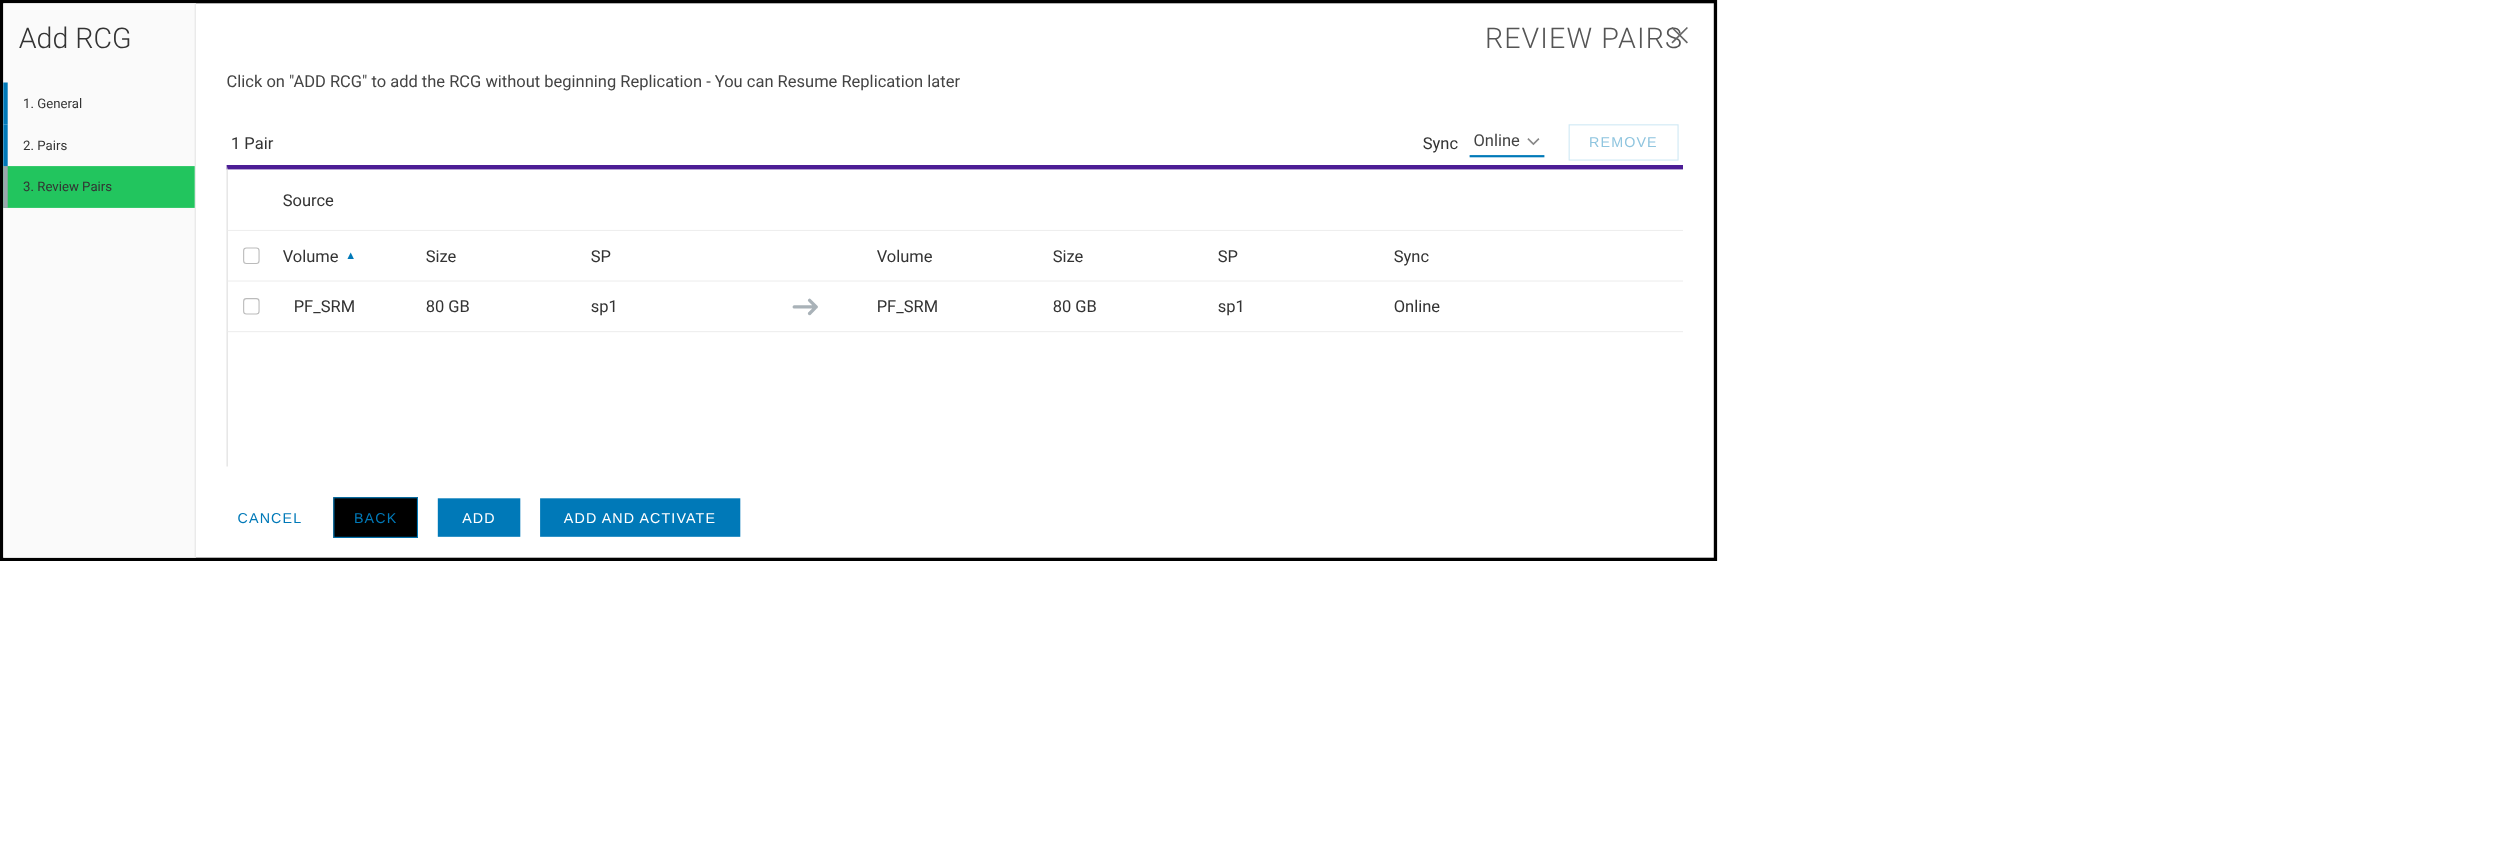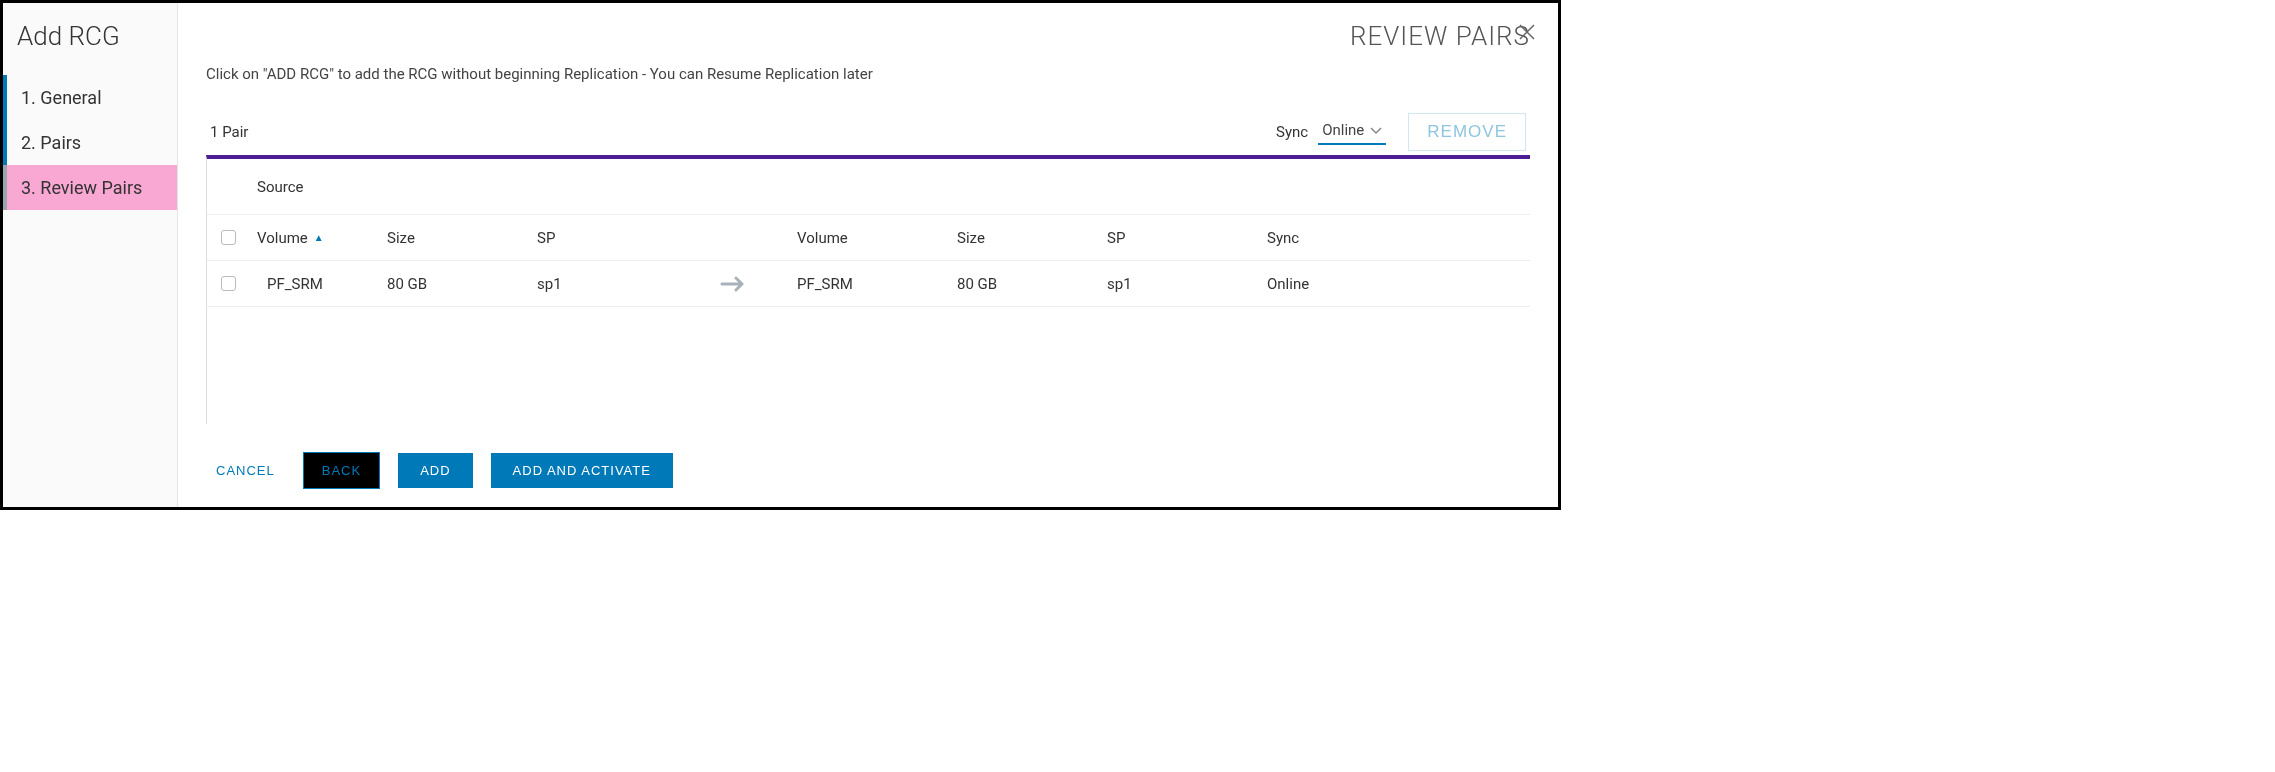--- a/index.html
+++ b/index.html
@@ -20,27 +20,27 @@
       padding-top: 18px;
     }
     .sidebar-title {
       font-size: 26px;
       font-weight: 300;
       color: #333;
       padding: 0 14px 24px 14px;
     }
     .step {
       padding: 12px 14px;
-      font-size: 18px;
+      font-size: 12px;
       color: #333;
       border-left: 4px solid transparent;
       cursor: default;
     }
     .step.done { border-left-color: #0079b8; }
-    .step.active { border-left-color: #9aa6ad; background: #f9a8d4; }
+    .step.active { border-left-color: #9aa6ad; background: #22c55e; }
     .main {
       flex: 1;
       display: flex;
       flex-direction: column;
       padding: 18px 28px 18px 28px;
       position: relative;
     }
     .close-icon {
       position: absolute;
       right: 22px;
@@ -75,21 +75,21 @@
       border-bottom: 2px solid #0079b8;
       padding: 2px 4px 4px 4px;
       color: #444;
       cursor: pointer;
     }
     .remove-btn {
       border: 1px solid #cfe8f4;
       color: #8fc5df;
       background: #fff;
       padding: 8px 18px;
-      font-size: 17px;
+      font-size: 13px;
       letter-spacing: 1px;
       cursor: default;
     }
     .table-wrap {
       border-top: 4px solid #4c1d95;
       border-left: 1px solid #ddd;
       flex: 1;
       display: flex;
       flex-direction: column;
     }

